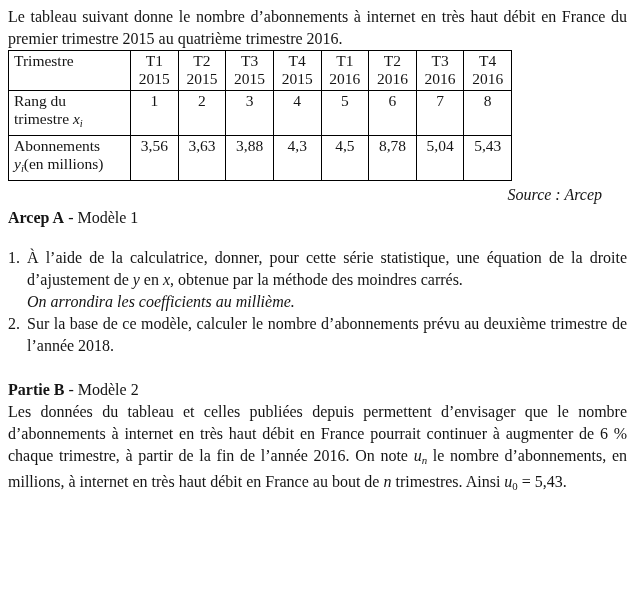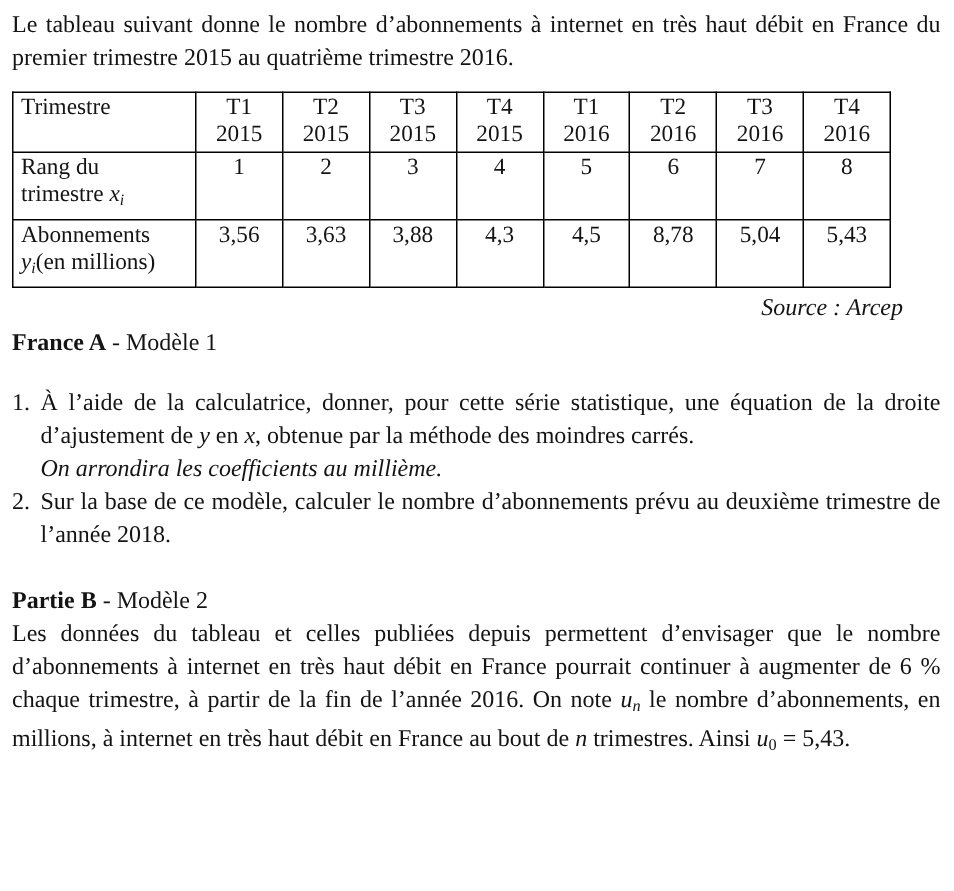--- a/index.html
+++ b/index.html
@@ -5,22 +5,22 @@
   html,body{margin:0;padding:0;}
   body{
     width:636px;height:594px;overflow:hidden;background:#ffffff;color:#141414;
     font-family:"Liberation Serif", serif;font-size:16px;line-height:22px;
   }
   .page{padding:6px 9px 0 8px;}
   p{margin:0;}
   .just{text-align:justify;}
   .b{font-weight:bold;}
   .title{font-weight:bold;margin:2px 0 16px 0;}
-  .intro{margin-bottom:11px;font-family:Liberation Serif, serif;}
-  table{border-collapse:collapse;width:586px;table-layout:fixed;}
+  .intro{font-family:Liberation Serif, serif;}
+  table{border-collapse:collapse;width:504px;table-layout:fixed;}
   td{
     border:1.5px solid #000;padding:1px 5px 2px 5px;vertical-align:top;
     line-height:18px;font-size:15.5px;
   }
   td.label{text-align:left;}
   td.c{text-align:center;}
   td.pre{white-space:pre-line;}
   .source{text-align:right;font-style:italic;padding-right:25px;margin-top:3px;}
   .heading{margin-top:1px;}
   .list{margin-top:18px;}
@@ -85,21 +85,21 @@
       <td class="c">4,5</td>
       <td class="c">8,78</td>
       <td class="c">5,04</td>
       <td class="c">5,43</td>
     </tr>
   </tbody>
     </table>
 
   <p class="source">Source : Arcep</p>
 
-  <p class="heading"><span class="b">France A</span><span> - Modèle 1</span></p>
+  <p class="heading"><span class="b">Arcep A</span><span> - Modèle 1</span></p>
 
   <div class="list">
     <div class="li">
       <span class="num">1.</span>
       <div class="li-body">
         <p class="just"><span>À l’aide de la calculatrice, donner, pour cette série statistique, une équation de la droite d’ajustement de </span><span class="seg-i">y</span><span> en </span><span class="seg-i">x</span><span>, obtenue par la méthode des moindres carrés.</span></p>
         <p><span class="seg-i">On arrondira les coefficients au millième.</span></p>
       </div>
     </div>
     <div class="li">

